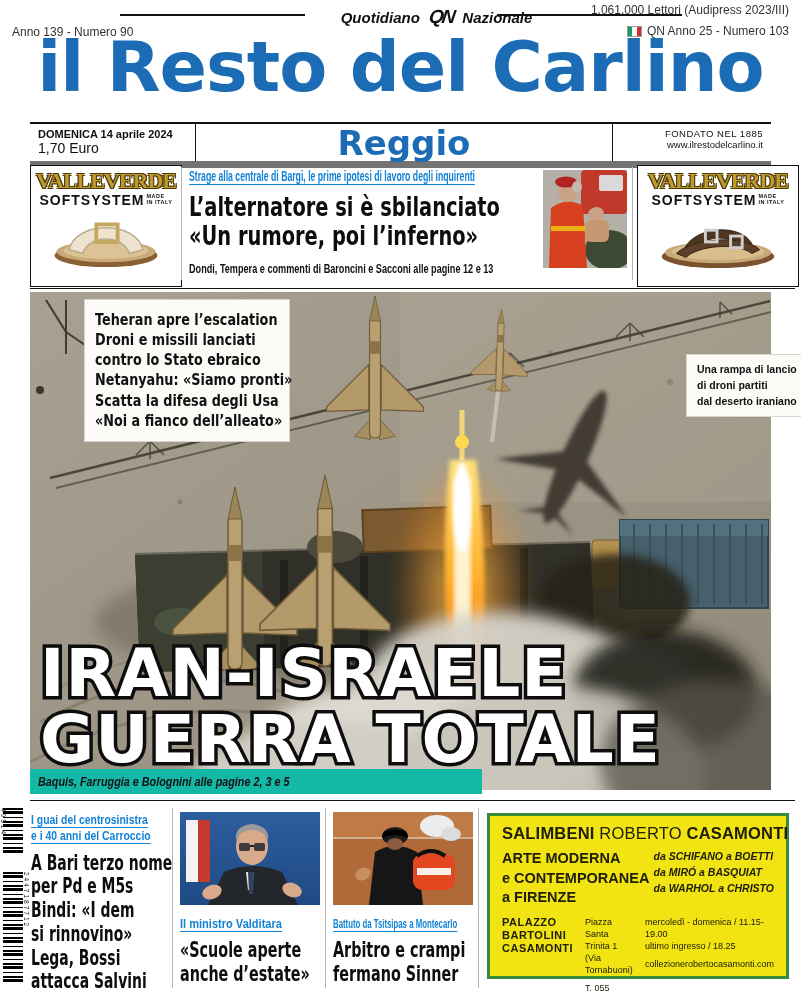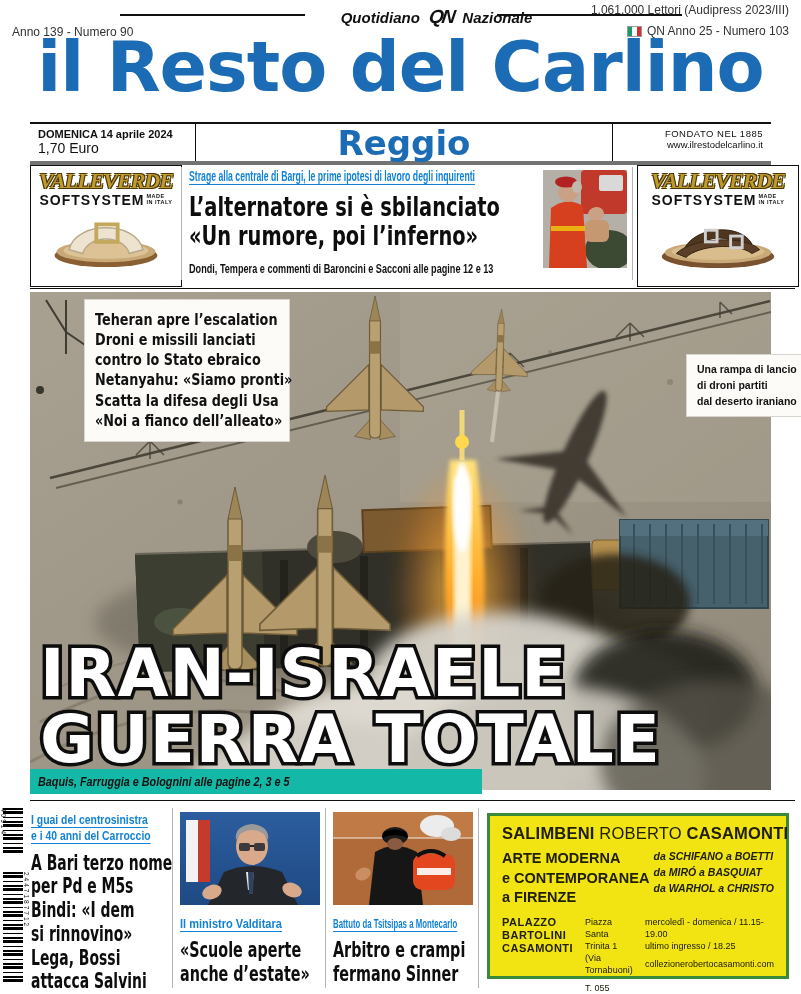--- a/index.html
+++ b/index.html
@@ -7,26 +7,26 @@
         font-family:"Liberation Sans",sans-serif;color:#111;}
   .abs{position:absolute;}
   .hairline{background:#111;}
   .grayline{background:#b5b5b5;}
   .tiny{font-size:12px;color:#333;}
   .masthead{font-family:"DejaVu Sans",sans-serif;font-weight:bold;color:#1b6cb4;
             font-size:70px;letter-spacing:-1px;text-align:center;width:100%;line-height:1;}
   .qnrow{display:flex;align-items:center;justify-content:center;gap:9px;width:100%;padding-left:36px;}
   .qnword{font-style:italic;font-weight:bold;font-size:15px;}
   .qnlogo{font-weight:bold;font-size:19px;font-style:italic;letter-spacing:-2px;transform:skewX(-8deg);}
-  .bar{border-top:2px solid #111;border-bottom:4px solid #737373;display:flex;gap:7px;}
+  .bar{border-top:2px solid #111;border-bottom:7px solid #737373;display:flex;gap:7px;}
   .bar .cell{padding:4px 8px;}
   .vline{width:1px;background:#111;}
   .reggio{font-family:"DejaVu Sans",sans-serif;font-weight:bold;color:#1b6cb4;font-size:34px;text-align:center;line-height:30px;}
   .adbox{border:1px solid #111;background:#fff;display:flex;flex-direction:column;align-items:center;padding:4px 2px;}
-  .vvbrand{font-family:"Liberation Serif",serif;font-weight:bold;font-style:italic;font-size:22px;
+  .vvbrand{font-family:"Liberation Serif",serif;font-weight:bold;font-size:22px;
            color:#c09a2e;letter-spacing:-1px;line-height:1;
            text-shadow:1px 1px 0 #4a3a08,-1px -1px 0 #4a3a08,1px -1px 0 #4a3a08,-1px 1px 0 #4a3a08;}
   .vvrow{display:flex;align-items:flex-start;gap:2px;margin-top:1px;}
   .vvsub{font-size:14px;font-weight:bold;letter-spacing:1px;line-height:1;}
   .vvmade{font-size:5.5px;font-weight:bold;line-height:1.1;letter-spacing:.5px;}
   .kicker{color:#1282d6;font-weight:bold;font-size:14px;text-decoration:underline;
           text-underline-offset:3px;white-space:nowrap;}
   .squeeze{transform-origin:0 0;display:inline-block;}
   .headline{font-family:"DejaVu Sans",sans-serif;font-weight:bold;color:#0d0d0d;line-height:1.06;white-space:nowrap;}
   .byline{font-size:12px;font-weight:bold;color:#111;white-space:nowrap;}

